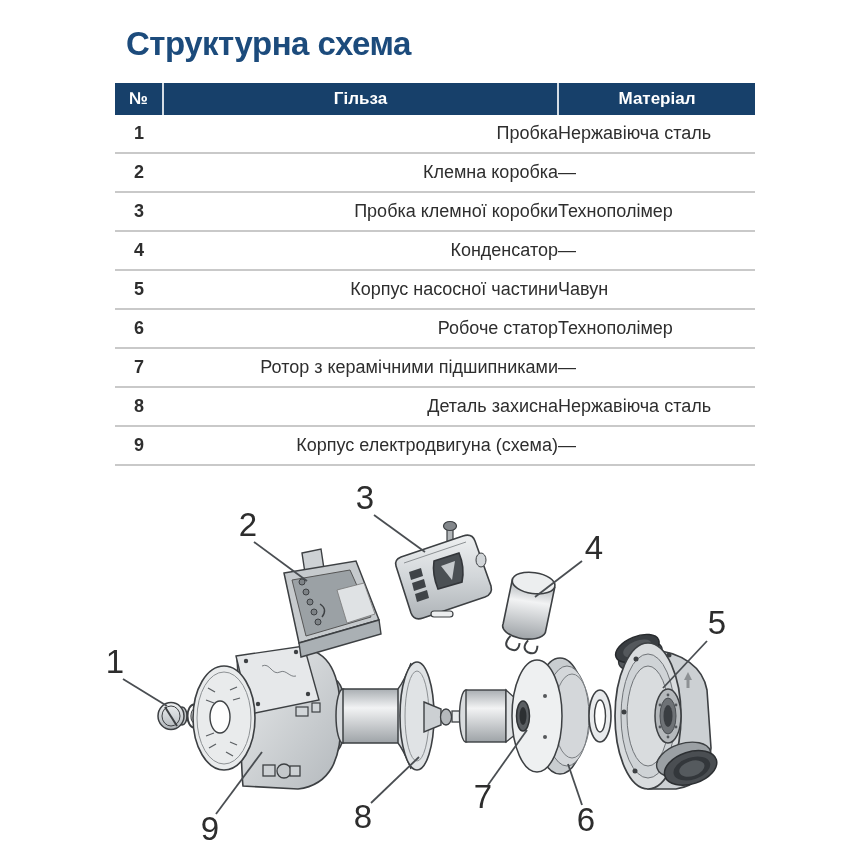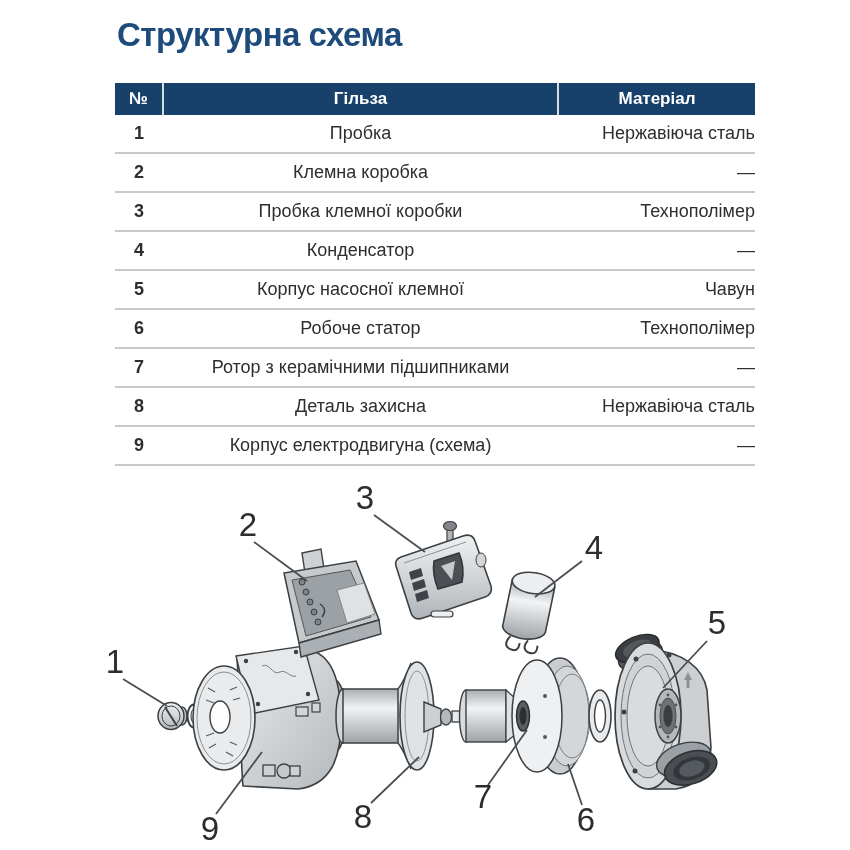--- a/index.html
+++ b/index.html
@@ -1,42 +1,42 @@
 <!DOCTYPE html>
 <html><head>
 <meta charset="utf-8">
 <style>
   html,body{margin:0;padding:0}
   body{
     width:850px;height:850px;background:#ffffff;position:relative;overflow:hidden;
     font-family:"Liberation Sans", sans-serif;
   }
   .page-title{
-    position:absolute;left:113px;top:12px;margin:4px;
+    position:absolute;left:113px;top:12px;margin:13px;
     font-size:33px;font-weight:700;color:#1c4b7c;letter-spacing:-0.5px;
   }
   table.parts{
     position:absolute;left:115px;top:83px;width:640px;
     border-collapse:collapse;table-layout:fixed;
   }
   table.parts col.c-num{width:48px}
   table.parts col.c-part{width:395px}
   table.parts col.c-mat{width:197px}
   table.parts thead th{
     background:#17406a;color:#ffffff;font-size:17px;font-weight:700;
     height:32px;padding:0;text-align:center;vertical-align:middle;
   }
   table.parts thead th + th{border-left:2px solid #d4dde5}
   table.parts tbody td{
     height:37px;padding:0;border-bottom:2px solid #c9c9c9;
     font-size:18px;color:#2e2e2e;vertical-align:middle;background:#ffffff;
   }
   td.cell-num{font-weight:700;text-align:center}
-  td.cell-part{text-align:center;padding-left:13px}
-  td.cell-mat{text-align:right}
+  td.cell-part{text-align:right;padding-left:13px}
+  td.cell-mat{text-align:left}
   svg.diagram{position:absolute;left:0;top:430px;width:850px;height:420px}
   .lbl{font-family:"Liberation Sans",sans-serif;font-size:33px;fill:#2d2d2d;text-anchor:middle}
 </style>
 </head>
 <body>
 
 <h1 class="page-title">Структурна схема</h1>
 
 <table class="parts">
   <colgroup>
@@ -67,21 +67,21 @@
       <td class="cell-part">Пробка клемної коробки</td>
       <td class="cell-mat">Технополімер</td>
     </tr>
     <tr>
       <td class="cell-num">4</td>
       <td class="cell-part">Конденсатор</td>
       <td class="cell-mat">—</td>
     </tr>
     <tr>
       <td class="cell-num">5</td>
-      <td class="cell-part">Корпус насосної клемної</td>
+      <td class="cell-part">Корпус насосної частини</td>
       <td class="cell-mat">Чавун</td>
     </tr>
     <tr>
       <td class="cell-num">6</td>
       <td class="cell-part">Робоче статор</td>
       <td class="cell-mat">Технополімер</td>
     </tr>
     <tr>
       <td class="cell-num">7</td>
       <td class="cell-part">Ротор з керамічними підшипниками</td>

